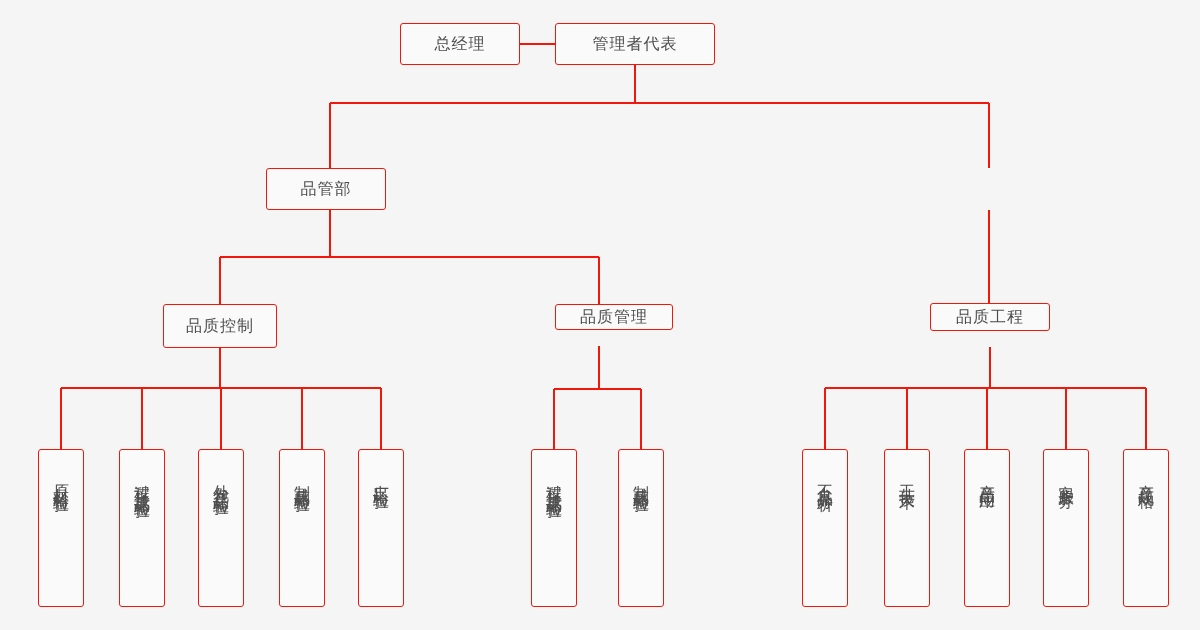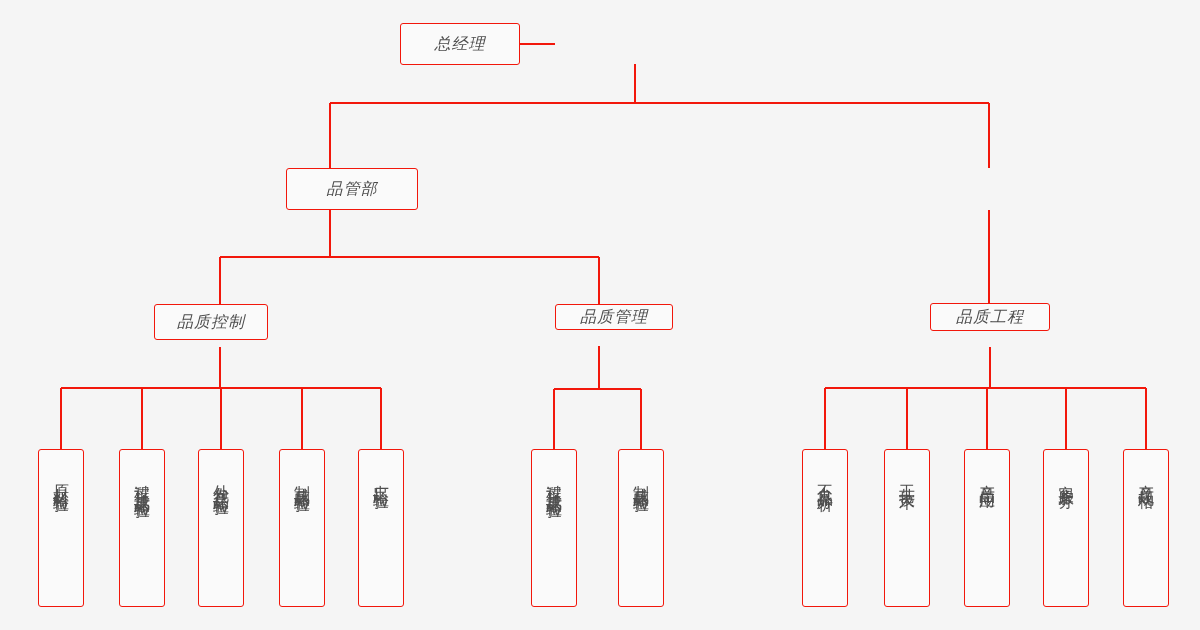--- a/index.html
+++ b/index.html
@@ -35,21 +35,20 @@
   }
 
   
   .node.h {
     display: flex;
     align-items: center;
     justify-content: center;
     font-size: 16px;
     letter-spacing: 1px;
     white-space: nowrap;
-    font-style: italic;
   }
 
   
   .node.v { }
   .node.v .vlbl {
     position: absolute;
     top: 22px;
     left: 50%;
     transform: translateX(-50%);
     writing-mode: vertical-rl;
@@ -92,26 +91,29 @@
              M825 388 V449
              M907 388 V449
              M987 388 V449
              M1066 388 V449
              M1146 388 V449"></path>
   </svg>
 
   <div class="node h" style="left:400px; top:23px; width:120px; height:42px">
     <span>总经理</span>
   </div>
+  <div class="node h" style="left:555px; top:23px; width:160px; height:42px">
+    <span>管理者代表</span>
+  </div>
 
-  <div class="node h" style="left:286px; top:168px; width:132px; height:42px">
+  <div class="node h" style="left:266px; top:168px; width:120px; height:42px">
     <span>品管部</span>
   </div>
 
-  <div class="node h" style="left:154px; top:304px; width:114px; height:36px">
+  <div class="node h" style="left:163px; top:304px; width:114px; height:44px">
     <span>品质控制</span>
   </div>
   <div class="node h" style="left:555px; top:304px; width:118px; height:26px">
     <span>品质管理</span>
   </div>
   <div class="node h" style="left:930px; top:303px; width:120px; height:28px">
     <span>品质工程</span>
   </div>
 
   <div class="node v" style="left:38px; top:449px; width:46px; height:158px">

